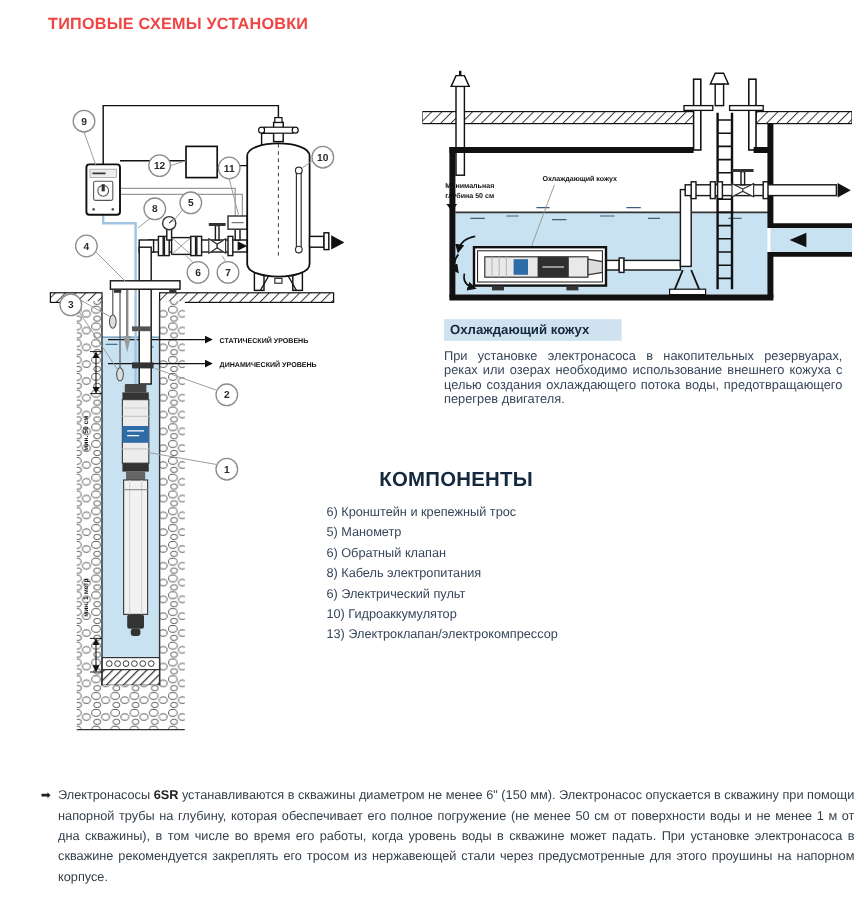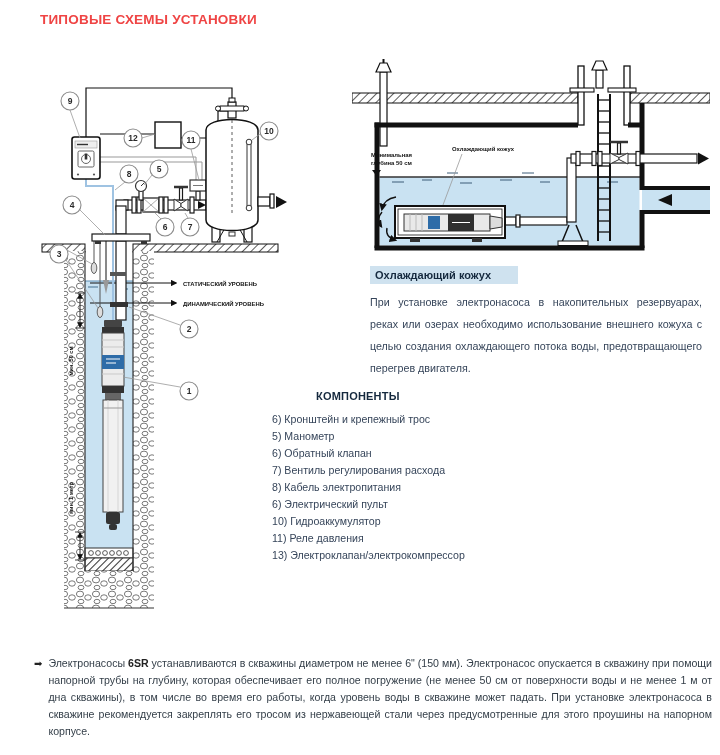--- a/index.html
+++ b/index.html
@@ -12,25 +12,25 @@
     font-size:13.5px;font-weight:bold;color:#ef4444;letter-spacing:.2px;
   }
   .left-diagram{position:absolute;left:28px;top:58px;}
   .right-diagram{position:absolute;left:352px;top:58px;}
   .cooling{position:absolute;left:370px;top:266px;width:332px;}
   .cooling-heading{
     background:#cfe2ef;color:#15293e;font-weight:bold;font-size:11px;
     padding:3px 4px 3px 5px;width:148px;box-sizing:border-box;
   }
   .cooling-body{
-    margin:7px 0 0;font-size:10.7px;line-height:22px;
+    margin:7px 0 0;font-size:10.7px;line-height:12px;
     text-align:justify;color:#36455a;
   }
   .components{position:absolute;left:272px;top:390px;width:305px;}
-  .comp-heading{font-size:11px;font-weight:bold;color:#15293e;margin-bottom:11px;letter-spacing:.2px;padding-left:44px;}
+  .comp-heading{font-size:17px;font-weight:bold;color:#15293e;margin-bottom:11px;letter-spacing:.2px;padding-left:44px;}
   .comp-item{font-size:10.6px;line-height:13px;color:#36455a;margin-bottom:4px;}
   .footnote{position:absolute;left:34px;top:655px;width:678px;display:flex;gap:6px;}
   .fn-arrow{font-size:10px;line-height:17px;color:#222;flex:0 0 auto;}
   .fn-text{margin:0;font-size:10.6px;line-height:17px;text-align:justify;color:#333e48;}
   .fn-text b{color:#222;}
   svg text{font-family:"Liberation Sans",sans-serif;}
   .dlabel{font-size:5.9px;font-weight:bold;fill:#111;}
   .dim{font-size:5.6px;font-weight:bold;fill:#111;}
   .callout circle{fill:#fff;stroke:#8c8c8c;stroke-width:1.1;}
   .callout text{font-size:8.5px;font-weight:bold;fill:#2a2a2a;text-anchor:middle;}
@@ -412,24 +412,22 @@
 <div class="cooling">
   <div class="cooling-heading">Охлаждающий кожух</div>
   <p class="cooling-body">При установке электронасоса в накопительных резервуарах, реках или озерах необходимо использование внешнего кожуха с целью создания охлаждающего потока воды, предотвращающего перегрев двигателя.</p>
 </div>
 
 <div class="components">
   <div class="comp-heading">КОМПОНЕНТЫ</div>
   <div class="comp-item">6) Кронштейн и крепежный трос</div>
   <div class="comp-item">5) Манометр</div>
   <div class="comp-item">6) Обратный клапан</div>
-  <div class="comp-item">7) Вентиль регулирования расхода</div>
   <div class="comp-item">8) Кабель электропитания</div>
   <div class="comp-item">6) Электрический пульт</div>
   <div class="comp-item">10) Гидроаккумулятор</div>
-  <div class="comp-item">11) Реле давления</div>
   <div class="comp-item">13) Электроклапан/электрокомпрессор</div>
 </div>
 
 <div class="footnote">
   <span class="fn-arrow">➡</span>
   <p class="fn-text"><span>Электронасосы </span><b>6SR</b><span> устанавливаются в скважины диаметром не менее 6" (150 мм). Электронасос опускается в скважину при помощи напорной трубы на глубину, которая обеспечивает его полное погружение (не менее 50 см от поверхности воды и не менее 1 м от дна скважины), в том числе во время его работы, когда уровень воды в скважине может падать. При установке электронасоса в скважине рекомендуется закреплять его тросом из нержавеющей стали через предусмотренные для этого проушины на напорном корпусе.</span></p>
 </div>
 
 </body></html>

